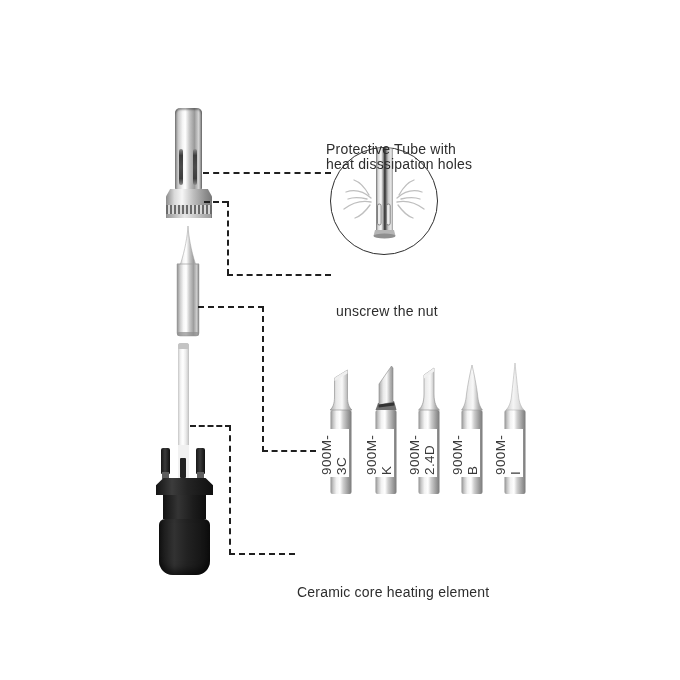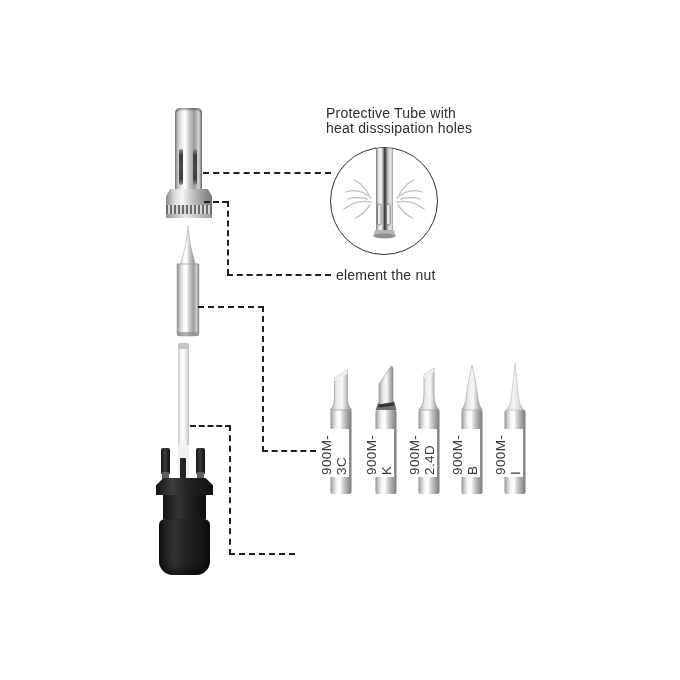--- a/index.html
+++ b/index.html
@@ -3,21 +3,21 @@
 <meta charset="utf-8">
 <style>
   html,body{margin:0;padding:0;background:#fff;}
   #stage{
     position:relative;width:680px;height:680px;background:#ffffff;overflow:hidden;
     font-family:"Liberation Sans", sans-serif;color:#2d2d2d;
   }
   .abs{position:absolute;}
   .note{
     position:absolute;font-size:14px;line-height:14.5px;letter-spacing:.2px;
-    color:#2d2d2d;white-space:pre-line;
+    color:#2d2d2d;white-space:pre-line;margin-top:36px;
   }
   
   .dash-h{position:absolute;height:0;border-top:2px dashed #1f1f1f;}
   .dash-v{position:absolute;width:0;border-left:2px dashed #1f1f1f;}
 
   
   .tube{
     left:175px;top:108px;width:27px;height:82px;border-radius:5px 5px 2px 2px;
     background:linear-gradient(90deg,#7e7e7e 0%,#c9c9c9 12%,#f4f4f4 28%,#ffffff 38%,#c2c2c2 55%,#9a9a9a 72%,#d6d6d6 88%,#6f6f6f 100%);
     box-shadow:inset 0 2px 2px rgba(0,0,0,.35);
@@ -187,21 +187,22 @@
   <div class="dash-h" style="left:227px;top:274px;width:104px"></div>
   <div class="dash-h" style="left:198px;top:306px;width:66px"></div>
   <div class="dash-v" style="left:262px;top:306px;height:146px"></div>
   <div class="dash-h" style="left:262px;top:450px;width:54px"></div>
   <div class="dash-h" style="left:190px;top:425px;width:41px"></div>
   <div class="dash-v" style="left:229px;top:425px;height:130px"></div>
   <div class="dash-h" style="left:229px;top:553px;width:66px"></div>
 
   <div class="note" style="left:326px;top:106px;width:150px">Protective Tube with
 heat disssipation holes</div>
-  <div class="note" style="left:336px;top:268px">element the nut</div>
+  <div class="note" style="left:336px;top:268px">unscrew the nut</div>
+  <div class="note" style="left:297px;top:549px">Ceramic core heating element</div>
 
   <div class="tip-fig" style="left:320px">
     <svg width="42" height="135" viewBox="0 0 42 135">
       <rect x="10.5" y="49" width="21" height="84" rx="2" fill="url(#gshank)"></rect>
       <path d="M14.5,17 L27.5,9 L27.5,36 C27.5,43 29.5,47 32,49 L10,49 C12.5,47 14.5,43 14.5,36 Z" fill="url(#gtip)" stroke="#8a8a8a" stroke-width="0.6"></path>
       <path d="M14.5,17 L27.5,9 L27.5,12.5 L14.5,20 Z" fill="#efefef"></path>
     </svg>
     <span class="tip-label">900M-3C</span>
   </div>
 

